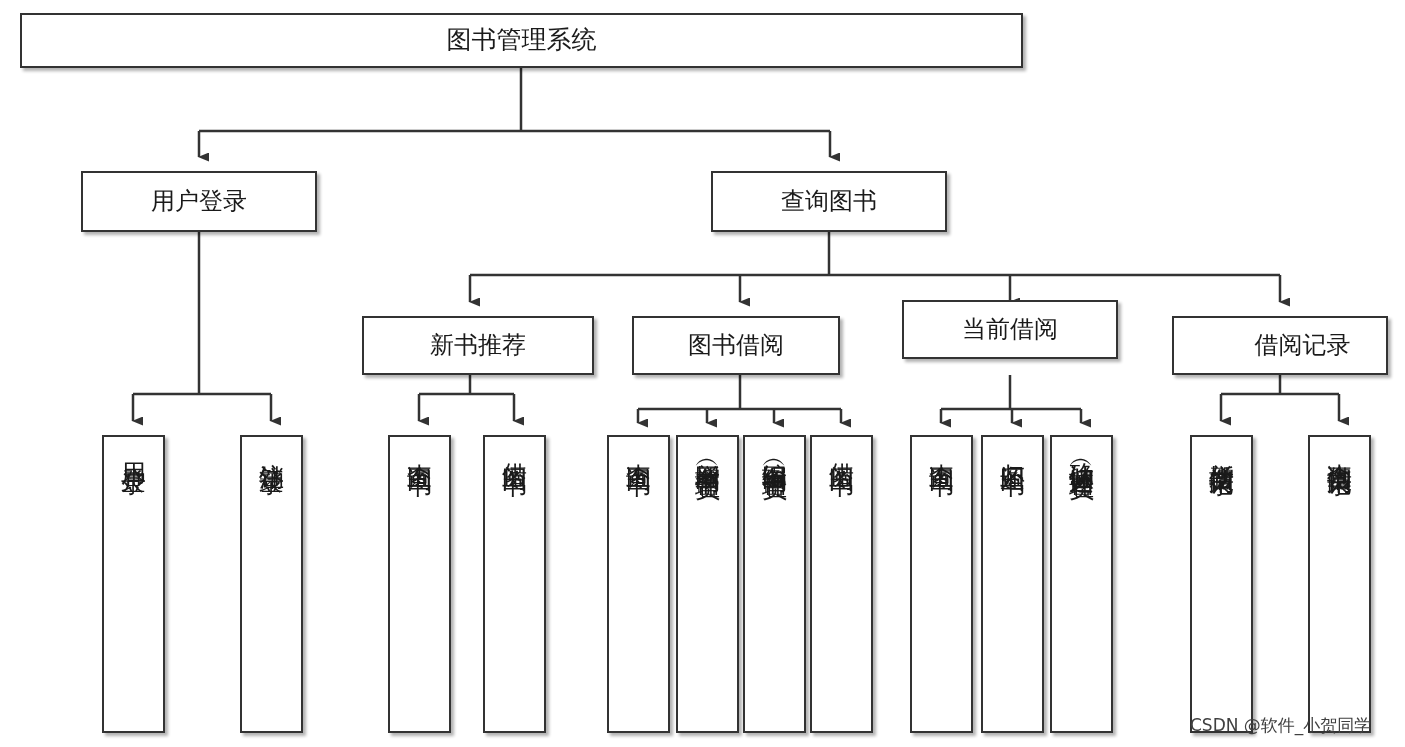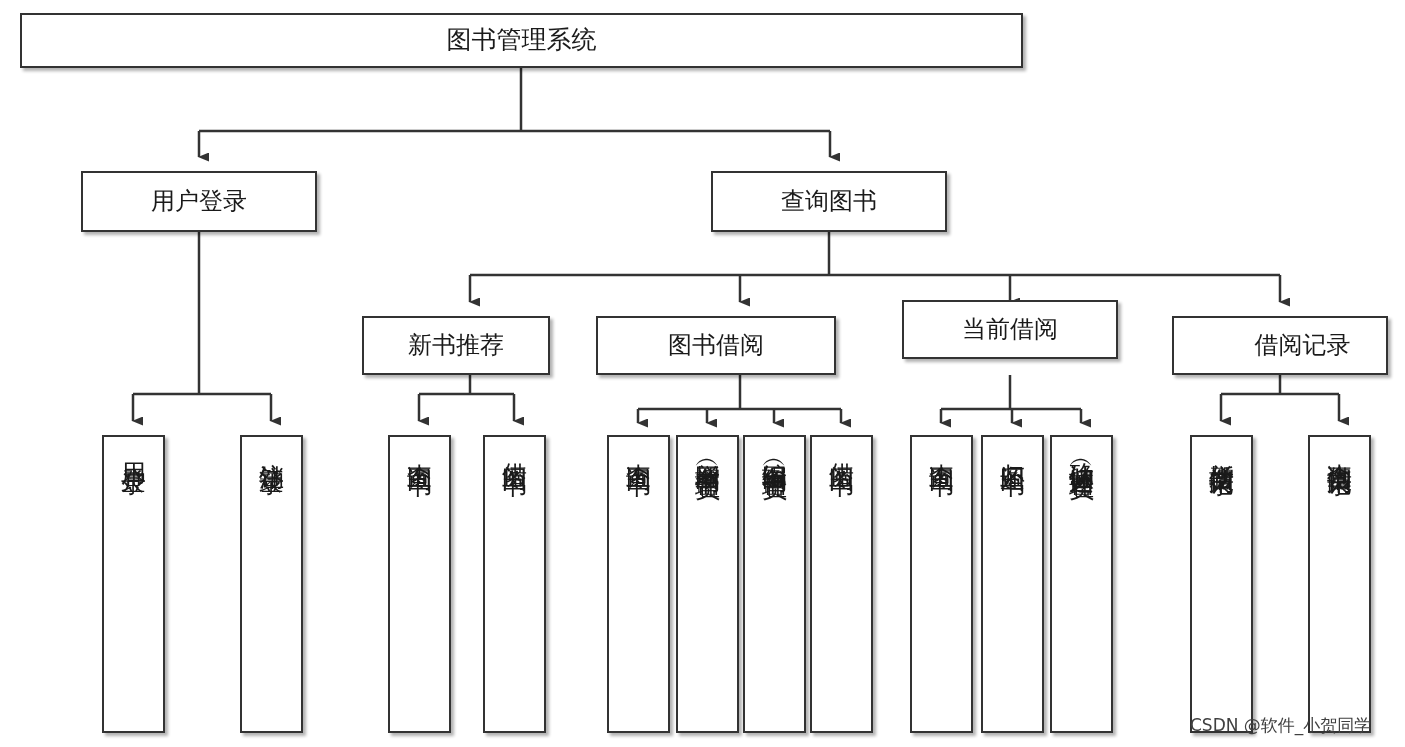--- a/index.html
+++ b/index.html
@@ -143,24 +143,24 @@
     <span class="label">图书管理系统</span>
   </div>
 
   <div class="node l2" style="left:81px; top:171px; width:236px; height:61px;">
     <span class="label">用户登录</span>
   </div>
   <div class="node l2" style="left:711px; top:171px; width:236px; height:61px;">
     <span class="label">查询图书</span>
   </div>
 
-  <div class="node l3" style="left:362px; top:316px; width:188px; height:59px;">
+  <div class="node l3" style="left:362px; top:316px; width:232px; height:59px;">
     <span class="label">新书推荐</span>
   </div>
-  <div class="node l3" style="left:596px; top:316px; width:240px; height:59px;">
+  <div class="node l3" style="left:632px; top:316px; width:208px; height:59px;">
     <span class="label">图书借阅</span>
   </div>
   <div class="node l3" style="left:902px; top:300px; width:216px; height:59px;">
     <span class="label">当前借阅</span>
   </div>
   <div class="node l3" style="left:1172px; top:316px; width:216px; height:59px;padding-left:45px;">
     <span class="label">借阅记录</span>
   </div>
 
   <div class="node leaf" style="left:102px; top:435px; width:63px; height:298px;">

